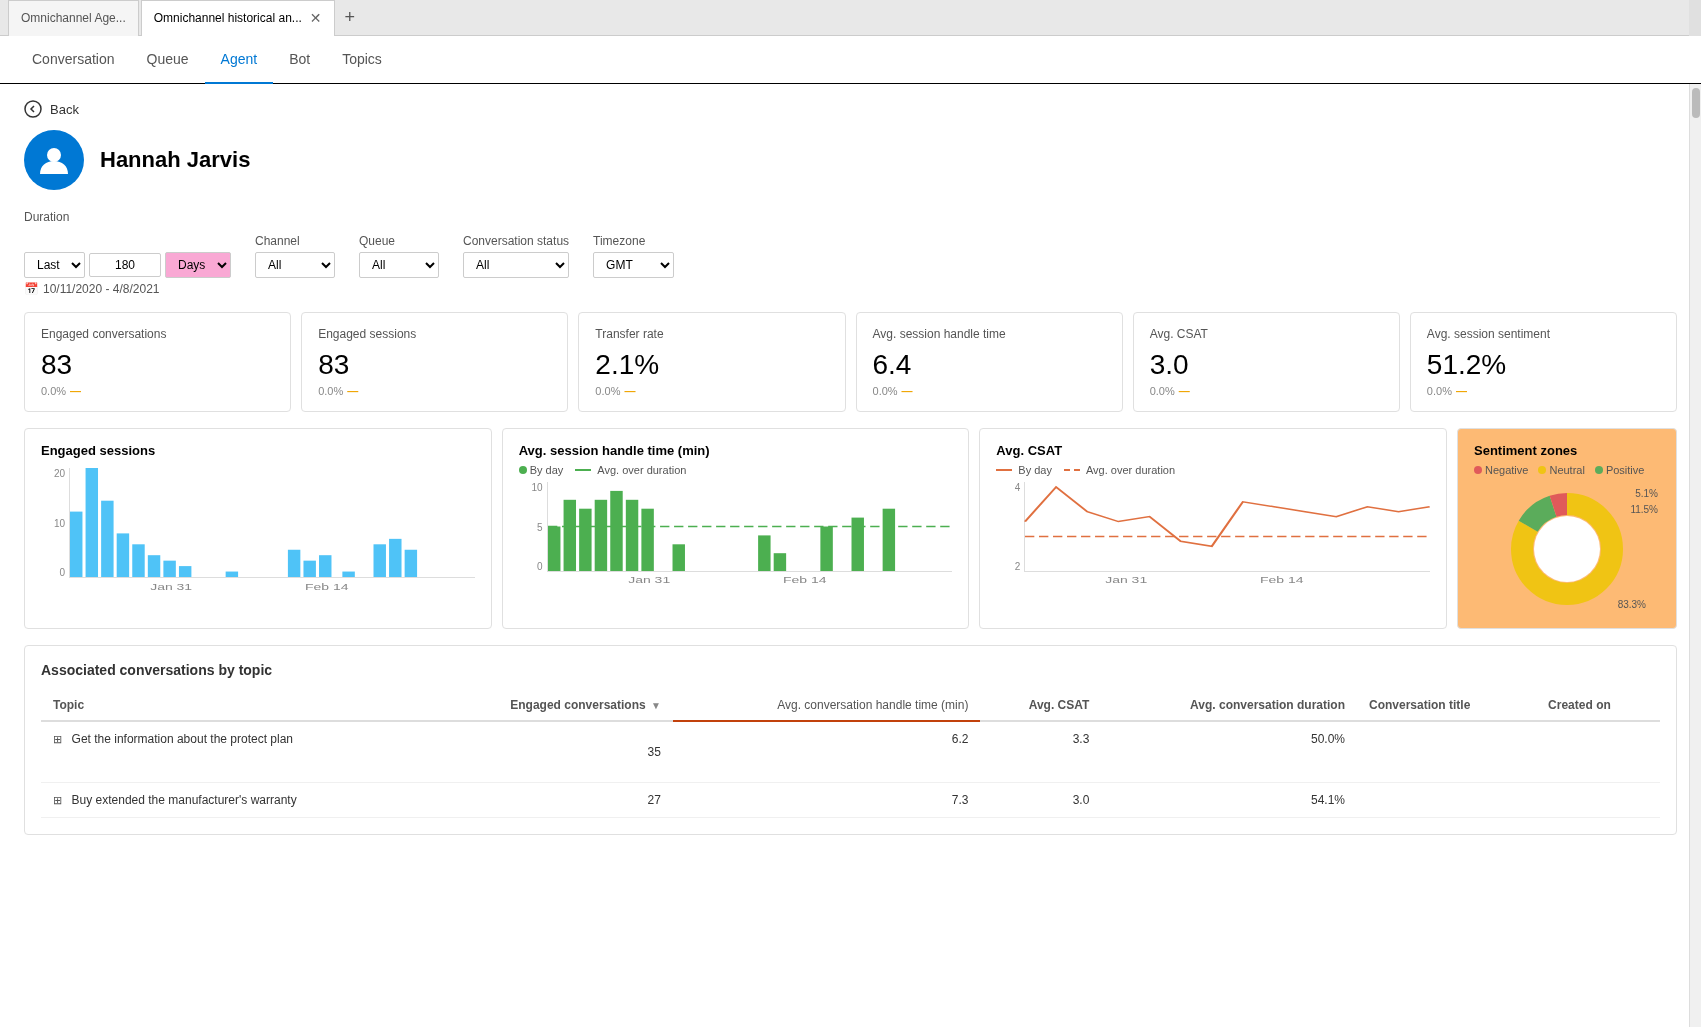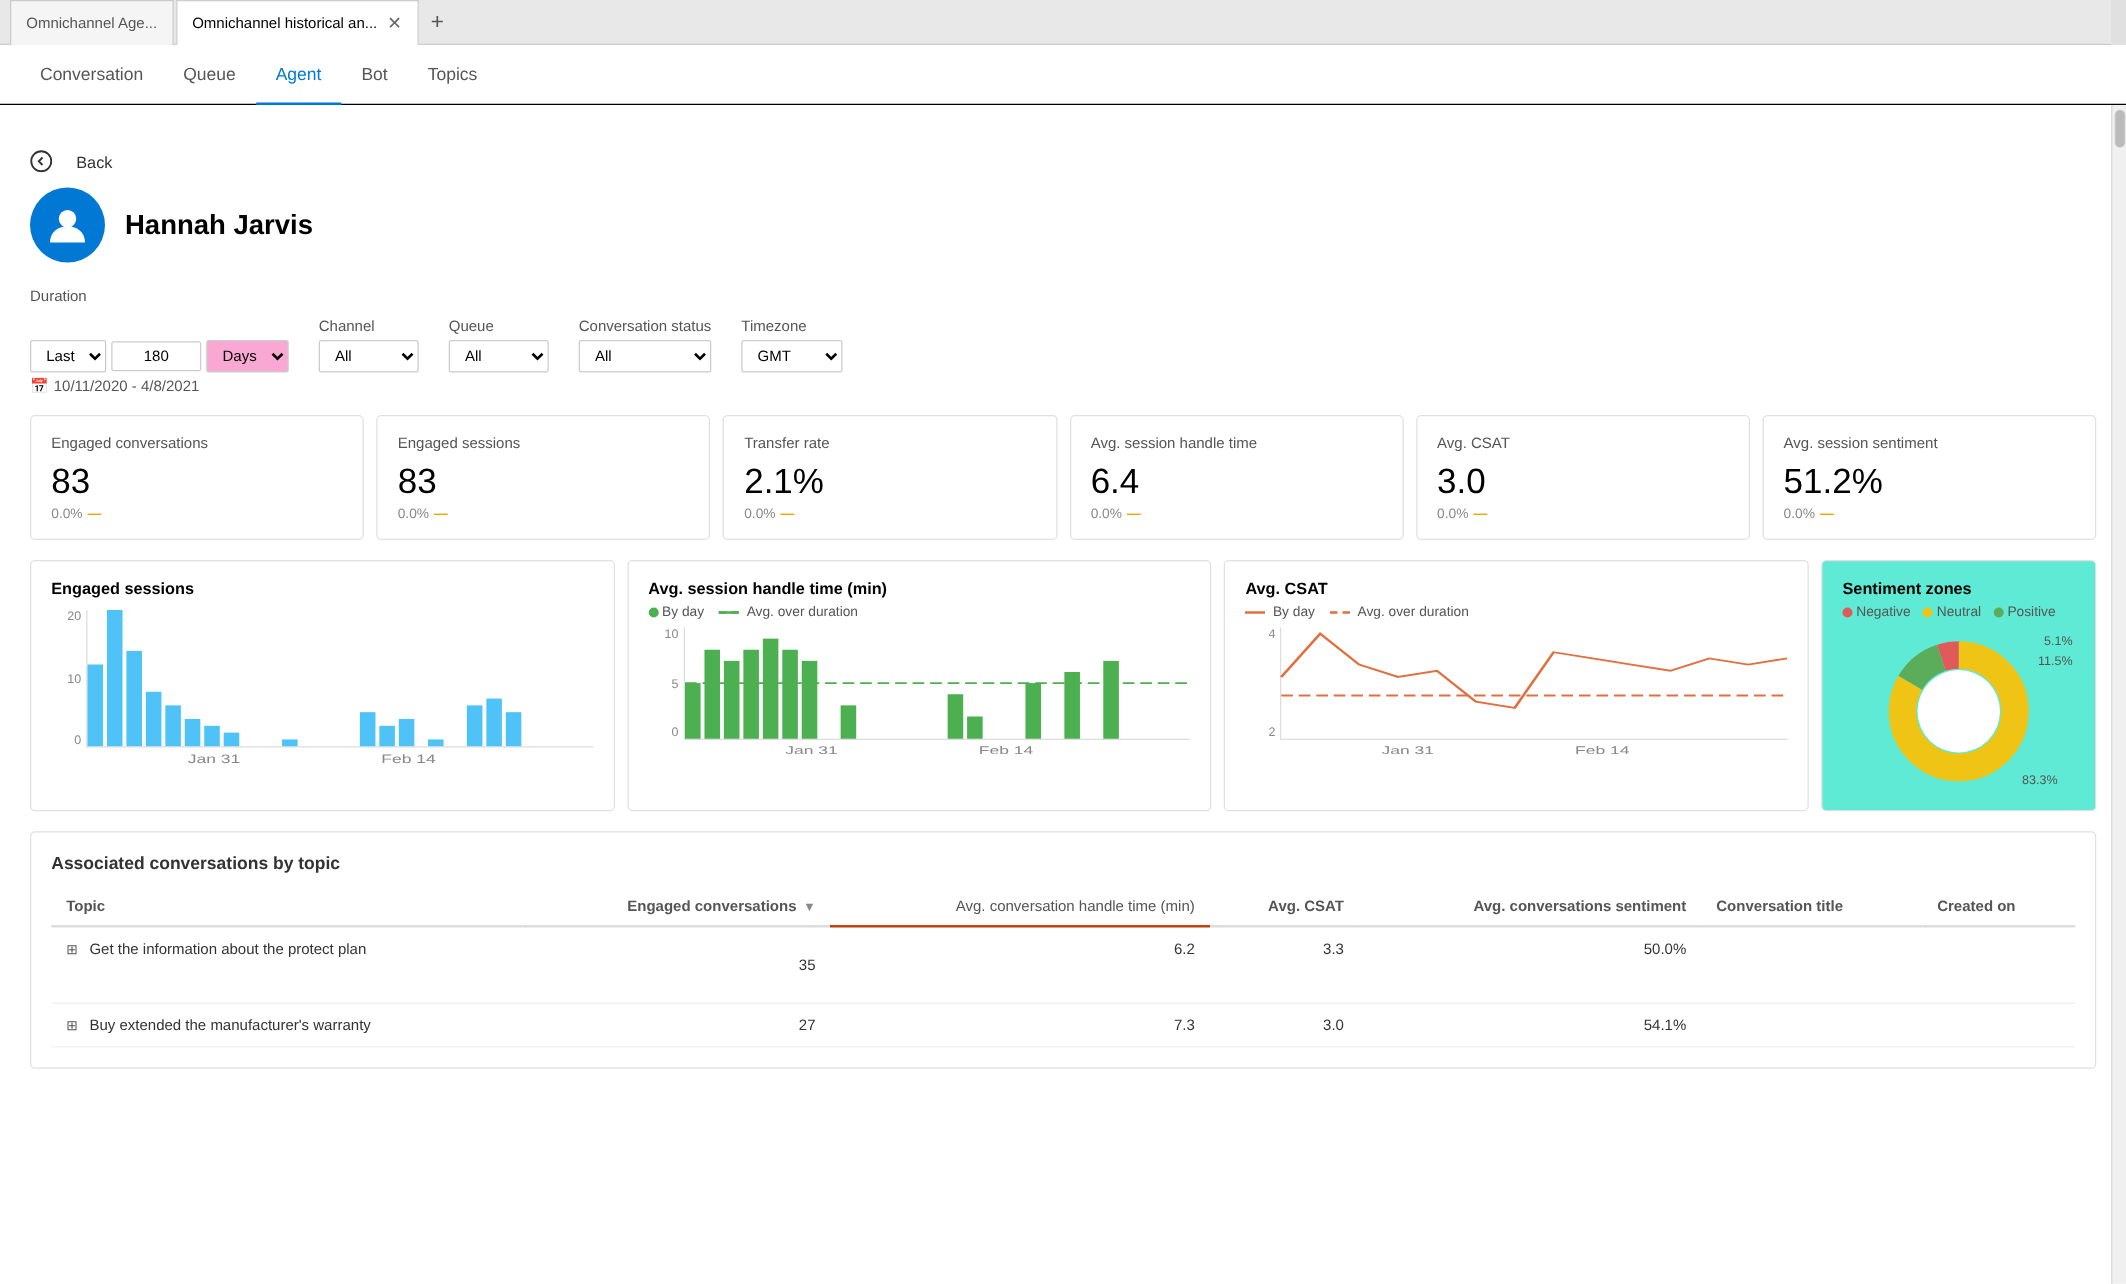--- a/index.html
+++ b/index.html
@@ -40,21 +40,21 @@
     <span>Topics</span>
   </div>
 </div>
 
 <div style="background:#fff;padding:16px 24px;overflow-y:auto;height:calc(1027px - 84px);position:relative;">
 
   <div style="position:fixed;right:0;top:84px;bottom:0;width:12px;background:#f0f0f0;border-left:1px solid #ddd;z-index:100;">
     <div style="width:8px;height:30px;background:#bbb;border-radius:4px;margin:2px auto;margin-top:4px;"></div>
   </div>
 
-  <div style="display:flex;align-items:center;color:#333;cursor:pointer;font-size:13px;margin-bottom:12px;gap:19px;margin-top:20px;">
+  <div style="display:flex;align-items:center;color:#333;cursor:pointer;font-size:13px;margin-bottom:12px;gap:8px;">
     <svg width="18" height="18" viewBox="0 0 18 18" fill="none" xmlns="http://www.w3.org/2000/svg">
       <circle cx="9" cy="9" r="8" stroke="#333" stroke-width="1.5"></circle>
       <polyline points="10,6 7,9 10,12" stroke="#333" stroke-width="1.5" fill="none"></polyline>
     </svg>
     <span>Back</span>
   </div>
 
   <div style="display:flex;align-items:center;margin-bottom:20px;gap:16px;">
     <div style="width:60px;height:60px;background:#0078d4;border-radius:50%;display:flex;align-items:center;justify-content:center;">
       <svg width="36" height="36" viewBox="0 0 36 36" fill="white">
@@ -255,21 +255,21 @@
 
           <line x1="0" y1="55" x2="260" y2="55" stroke="#e07040" stroke-width="1.5" stroke-dasharray="6,3"></line>
 
           <polyline points="0,40 20,5 40,30 60,40 80,35 100,60 120,65 140,20 160,25 180,30 200,35 220,25 240,30 260,25" fill="none" stroke="#e07040" stroke-width="1.5"></polyline>
           <text x="65" y="102" font-size="9" fill="#888" text-anchor="middle">Jan 31</text>
           <text x="165" y="102" font-size="9" fill="#888" text-anchor="middle">Feb 14</text>
         </svg>
       </div>
     </div>
 
-    <div style="flex:0 0 220px;background:#5eead4;border:1px solid #e0e0e0;border-radius:4px;padding:14px 16px;">
+    <div style="flex:0 0 220px;background:#fdba74;border:1px solid #e0e0e0;border-radius:4px;padding:14px 16px;">
       <div style="font-size:13px;font-weight:600;margin-bottom:6px;color:#000;">Sentiment zones</div>
       <div style="display:flex;gap:10px;font-size:11px;color:#555;margin-bottom:8px;align-items:center;">
         <span style="display:flex;align-items:center;gap:3px;">
           <span style="width:8px;height:8px;border-radius:50%;background:#e05a5a;display:inline-block;"></span>
           <span>Negative</span>
         </span>
         <span style="display:flex;align-items:center;gap:3px;">
           <span style="width:8px;height:8px;border-radius:50%;background:#f0c414;display:inline-block;"></span>
           <span>Neutral</span>
         </span>
@@ -311,21 +311,21 @@
             <span>Engaged conversations</span>
             <span style="font-size:10px;color:#888;margin-left:2px;">▼</span>
           </th>
           <th style="font-size:12px;color:#555;font-weight:400;padding:8px 12px;text-align:right;border-bottom:2px solid #c2410c;">
             <span>Avg. conversation handle time (min)</span>
           </th>
           <th style="font-size:12px;color:#555;font-weight:600;padding:8px 12px;text-align:right;border-bottom:2px solid #ddd;">
             <span>Avg. CSAT</span>
           </th>
           <th style="font-size:12px;color:#555;font-weight:600;padding:8px 12px;text-align:right;border-bottom:2px solid #ddd;">
-            <span>Avg. conversations sentiment</span>
+            <span>Avg. conversation duration</span>
           </th>
           <th style="font-size:12px;color:#555;font-weight:600;padding:8px 12px;text-align:left;border-bottom:2px solid #ddd;">
             <span>Conversation title</span>
           </th>
           <th style="font-size:12px;color:#555;font-weight:600;padding:8px 12px;text-align:left;border-bottom:2px solid #ddd;">
             <span>Created on</span>
           </th>
         </tr>
       </thead>
       <tbody>

